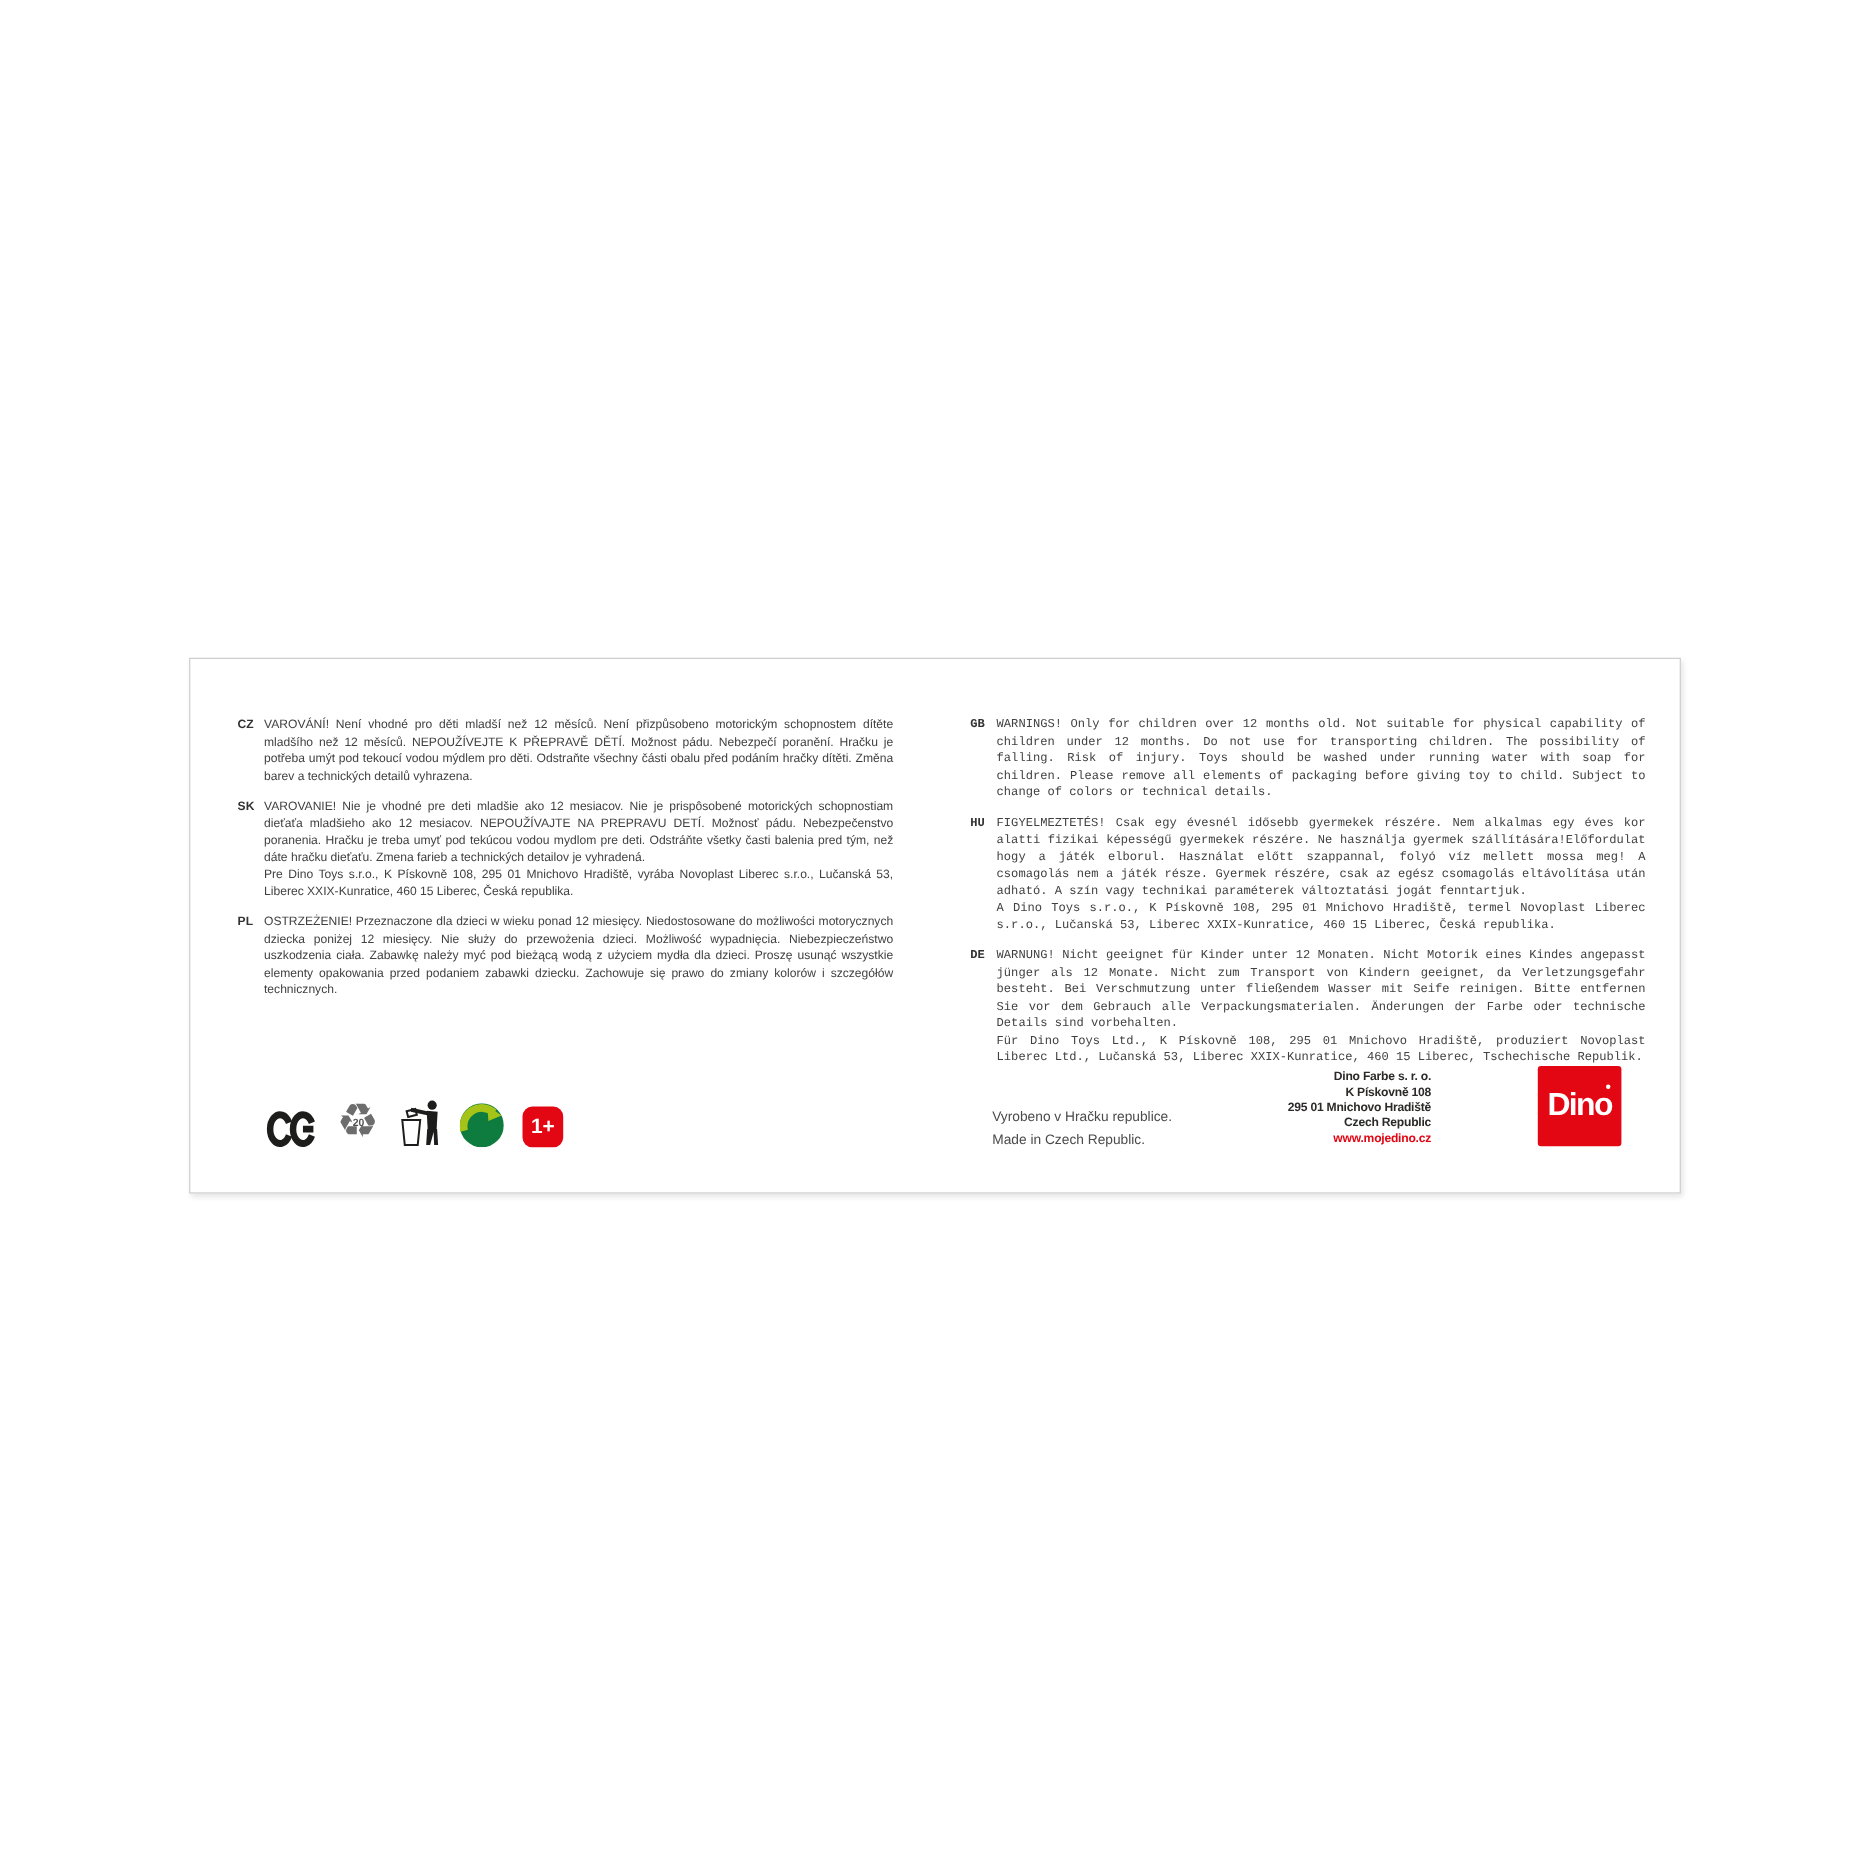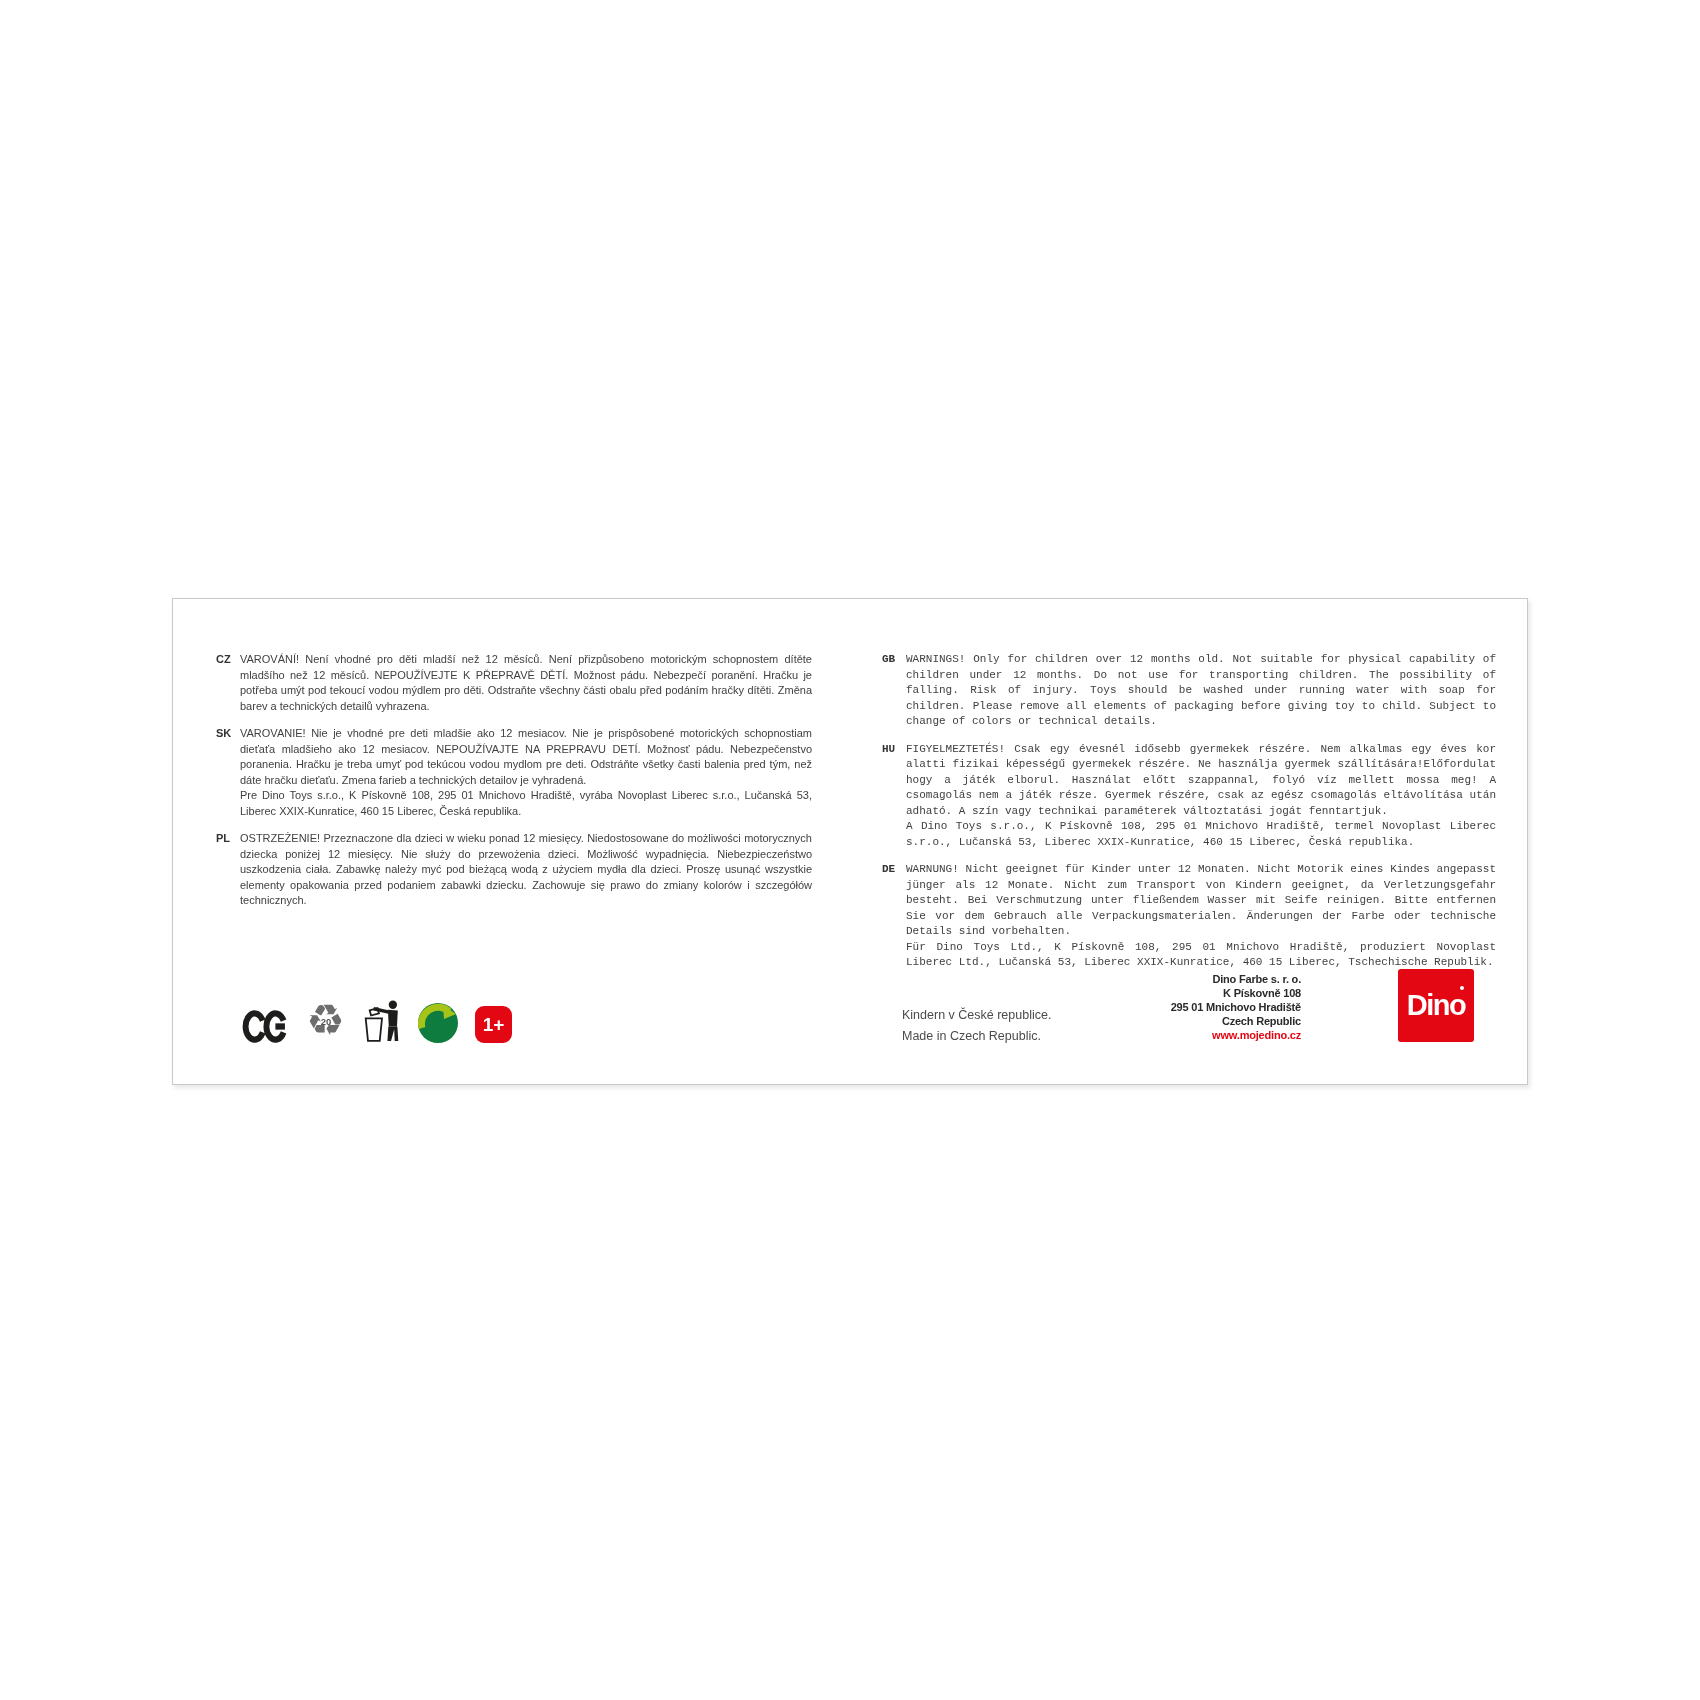--- a/index.html
+++ b/index.html
@@ -218,21 +218,21 @@
     <svg width="40" height="40" viewBox="0 0 40 40">
       <circle cx="20" cy="20" r="20" fill="#0e7c3f"></circle>
       <path d="M4 25 A 16.5 16.5 0 0 1 31 8.5" fill="none" stroke="#a6c318" stroke-width="7"></path>
       <path d="M25 2 L38 11 L26 16 Z" fill="#a6c318"></path>
     </svg>
 
     <span class="age-badge">1+</span>
   </div>
 
   <div class="madein">
-    <div>Kindern v České republice.</div>
+    <div>Vyrobeno v Hračku republice.</div>
     <div>Made in Czech Republic.</div>
   </div>
 
   <div class="company">
     <div>Dino Farbe s. r. o.</div>
     <div>K Pískovně 108</div>
     <div>295 01 Mnichovo Hradiště</div>
     <div>Czech Republic</div>
     <div class="web">www.mojedino.cz</div>
   </div>

